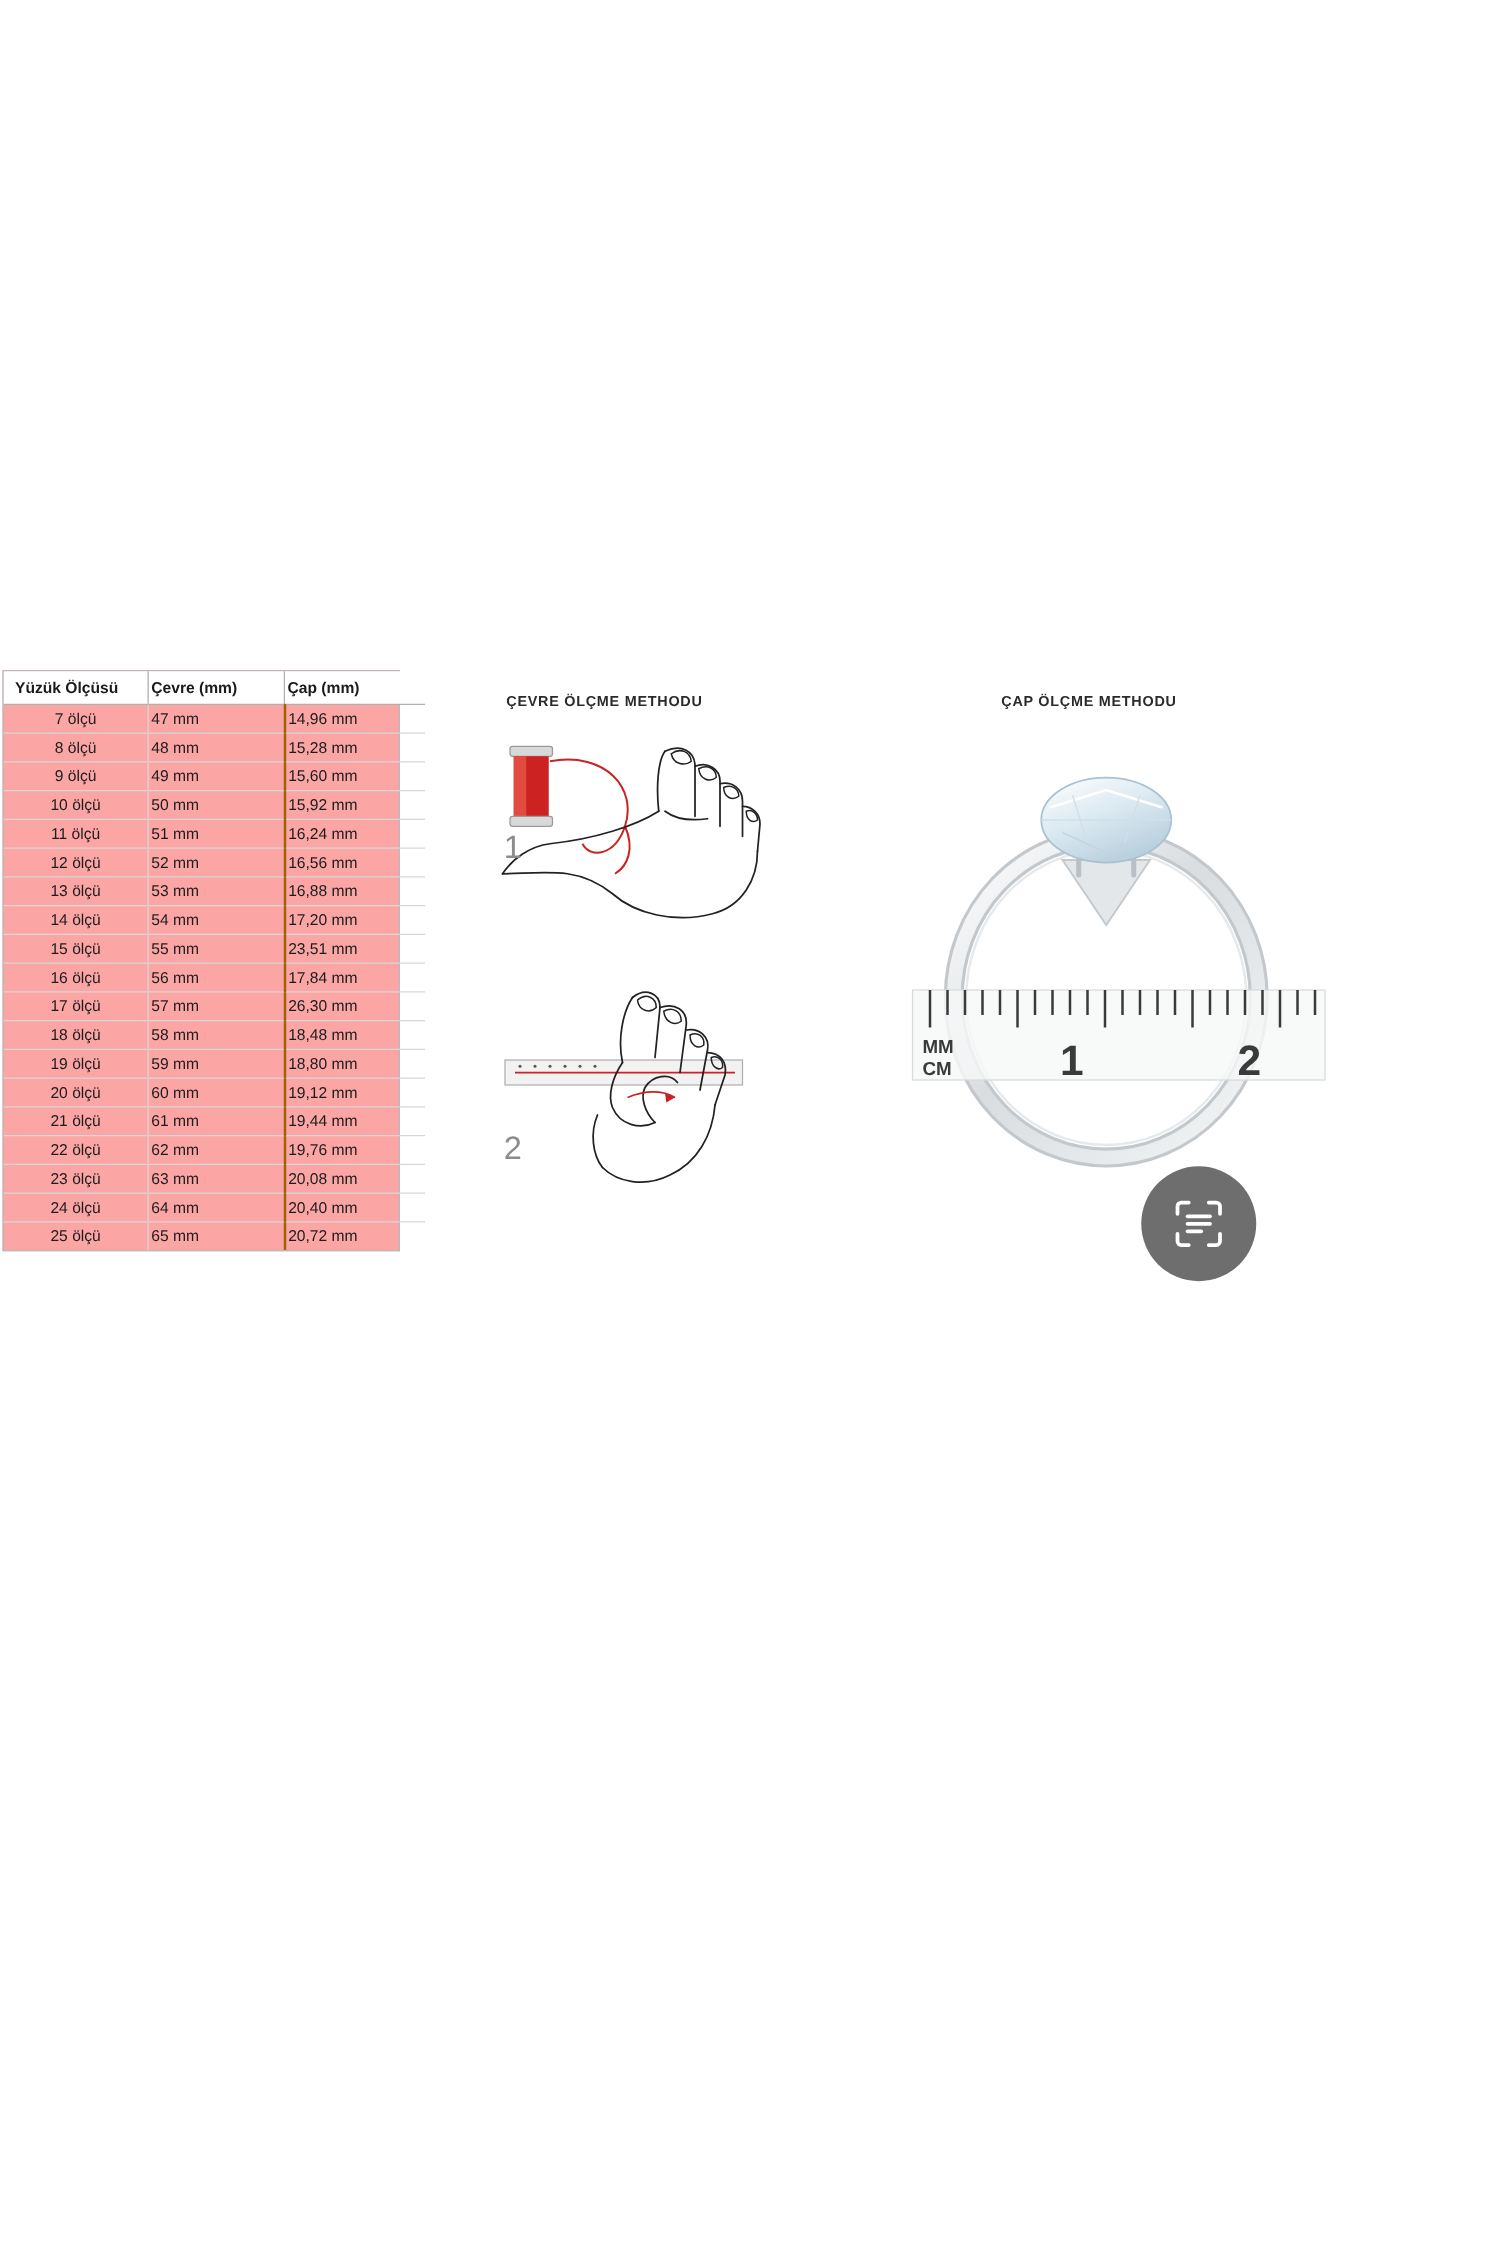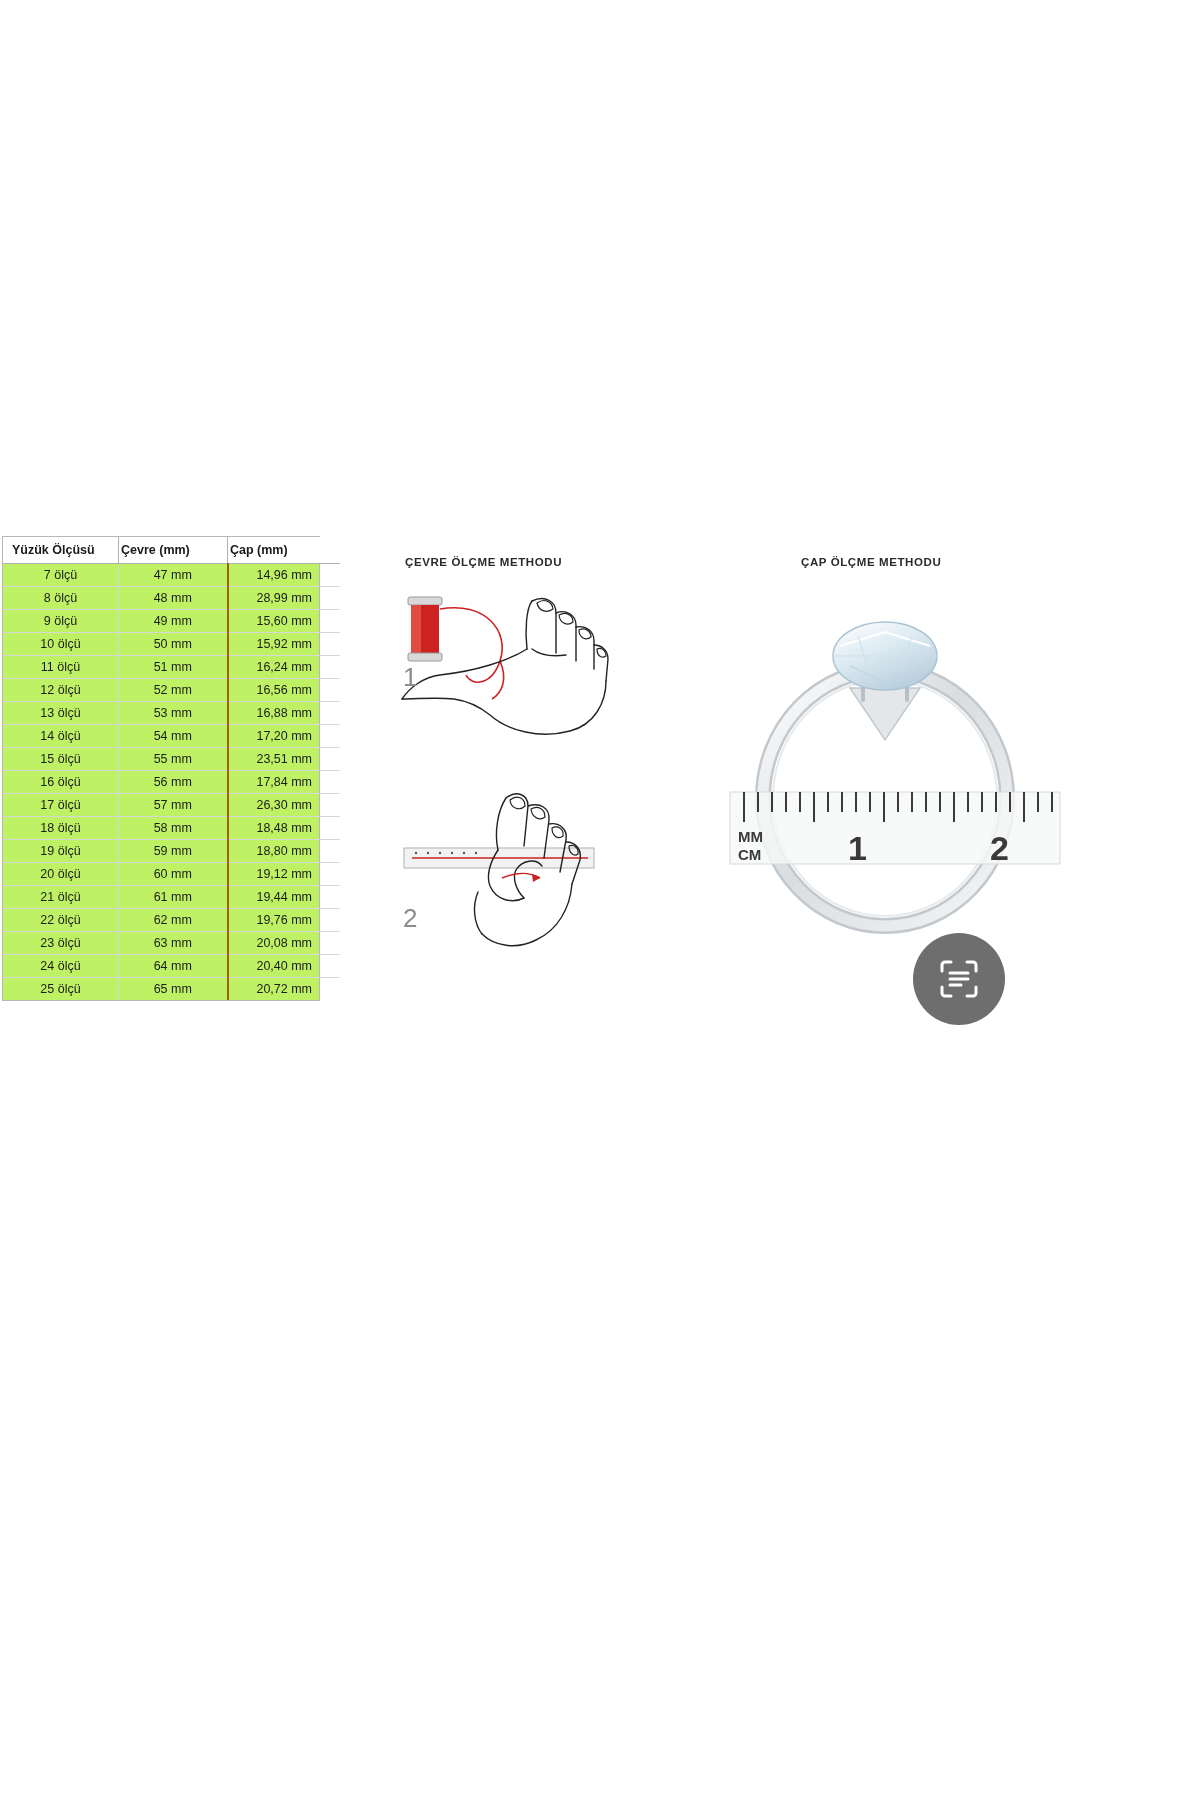--- a/index.html
+++ b/index.html
@@ -15,21 +15,21 @@
     overflow: hidden;
   }
 
   
   #size-table-wrap {
     position: absolute;
     left: 2px;
     top: 536px;
     width: 318px;
     border: 1px solid #b8b8b8;
-    background: #bef264;
+    background: #fca5a5;
     box-sizing: border-box;
   }
   table.size-table {
     border-collapse: collapse;
     width: 100%;
     table-layout: fixed;
   }
   table.size-table th {
     font-size: 12.5px;
     font-weight: bold;
@@ -40,21 +40,20 @@
     background: #ffffff;
     white-space: nowrap;
   }
   table.size-table th.col-a { width: 104px; text-align: left; padding-left: 9px;}
   table.size-table th.col-b { width: 104px; border-left: 1px solid #b0b0b0; }
   table.size-table th.col-c { width: 108px; border-left: 1px solid #b0b0b0; }
   table.size-table td {
     font-size: 12.5px;
     color: #1c1c1c;
     padding: 4px 2px 4px 2px;
-    text-align: center;
     border-bottom: 1px solid #d7d7d7;
     white-space: nowrap;
   }
   table.size-table td.col-a { text-align: center; }
   table.size-table td.col-b { border-left: 1px solid #d7d7d7; }
   table.size-table td.col-c { border-left: 2px solid #a16207; }
   table.size-table tr:last-child td { border-bottom: none; }
 
   
   .diagram-title {
@@ -115,21 +114,21 @@
     </thead>
     <tbody id="table-body">
         <tr>
           <td class="col-a">7 ölçü</td>
           <td class="col-b">47 mm</td>
           <td class="col-c">14,96 mm</td>
         </tr>
         <tr>
           <td class="col-a">8 ölçü</td>
           <td class="col-b">48 mm</td>
-          <td class="col-c">28,99 mm</td>
+          <td class="col-c">15,28 mm</td>
         </tr>
         <tr>
           <td class="col-a">9 ölçü</td>
           <td class="col-b">49 mm</td>
           <td class="col-c">15,60 mm</td>
         </tr>
         <tr>
           <td class="col-a">10 ölçü</td>
           <td class="col-b">50 mm</td>
           <td class="col-c">15,92 mm</td>

